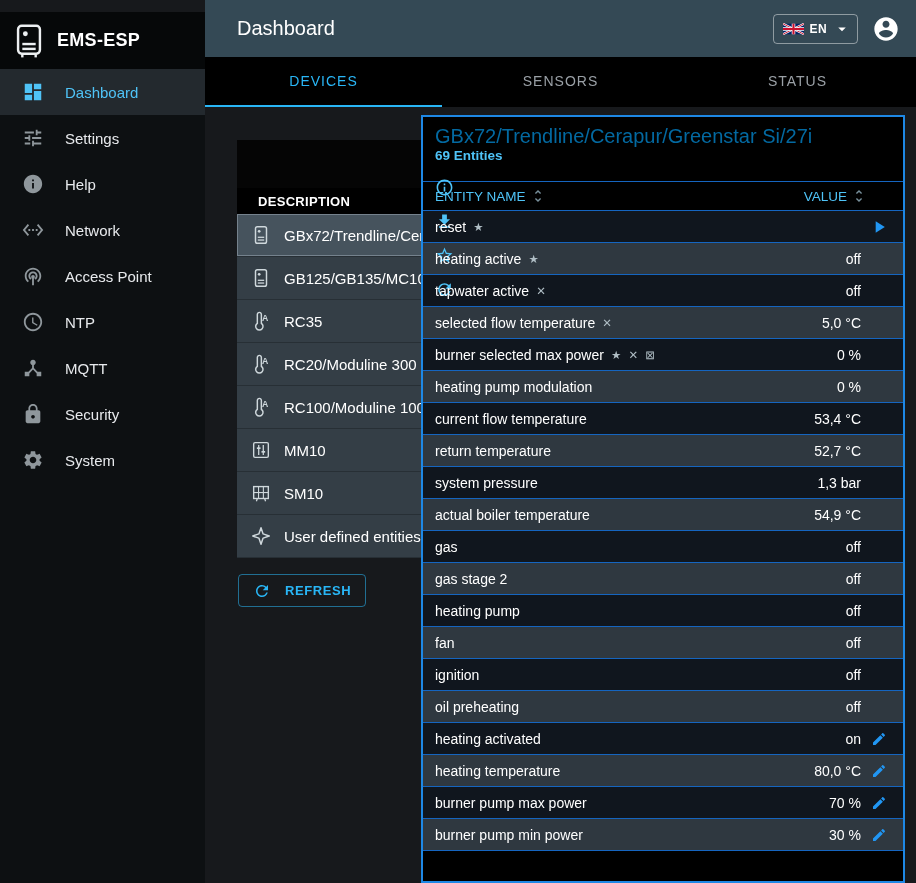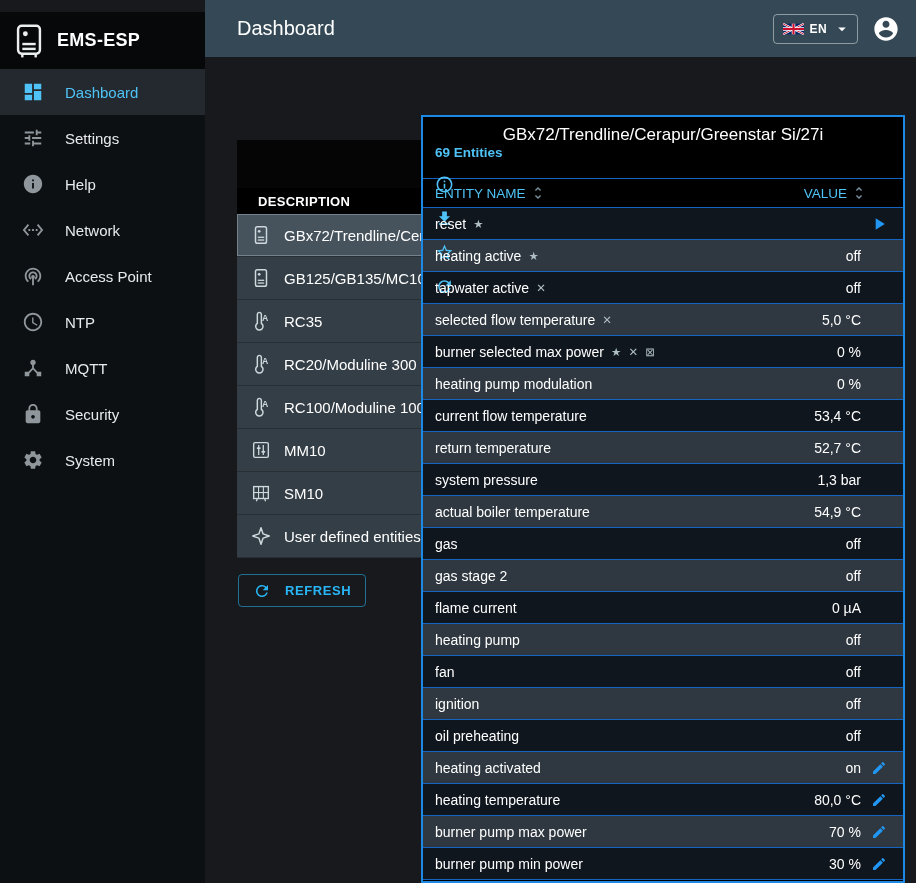--- a/index.html
+++ b/index.html
@@ -53,21 +53,21 @@
   .refresh-btn { margin:16px 0 0 1px; height:33px; display:inline-flex; align-items:center; gap:14px;
     padding:0 14px; border:1px solid rgba(41,182,246,.55); border-radius:4px; background:transparent;
     color:#29b6f6; font-size:13px; font-weight:700; letter-spacing:.6px; cursor:pointer;
     font-family:"Liberation Sans", sans-serif; }
   .refresh-btn svg { width:18px; height:18px; }
 
   
   .dialog { position:absolute; left:421px; top:115px; width:484px; height:768px; background:#000;
     border:2px solid #1e88e5; overflow:hidden; z-index:5; }
   .dialog-head { padding:8px 12px 0 12px; }
-  .dialog-title { color:#ffffff; font-size:17px; white-space:nowrap; overflow:hidden;text-align:center; }
+  .dialog-title { color:#0369a1; font-size:20px; white-space:nowrap; overflow:hidden; }
   .dialog-meta { display:flex; align-items:flex-start; gap:15px; height:28px;flex-direction:column; }
   .entities-count { color:#4fc3f7; font-size:13.5px; font-weight:700; }
   .meta-icon { width:19px; height:19px; color:#4fc3f7; cursor:pointer; flex:none; }
   .close-icon { margin-left:auto; width:20px; height:20px; color:#9e9e9e; cursor:pointer; }
 
   .entity-colheader { margin-top:5px; height:30px; display:flex; align-items:center;
     padding:0 10px 0 12px; border-top:1px solid #1565c0; border-bottom:1px solid #1565c0;
     color:#4fc3f7; font-size:13.5px; font-weight:500;gap:20px; }
   .sort-group { display:flex; align-items:center; gap:4px; cursor:pointer; }
   .sort-group.value-col { margin-left:auto; margin-right:26px; }
@@ -174,20 +174,31 @@
           <path d="M7 10l5 5 5-5z"></path>
         </svg>
     </div>
     <div class="account-btn">
       <svg viewBox="0 0 24 24" fill="currentColor">
           <path d="M12 2C6.48 2 2 6.48 2 12s4.48 10 10 10 10-4.48 10-10S17.52 2 12 2zm0 3c1.66 0 3 1.34 3 3s-1.34 3-3 3-3-1.34-3-3 1.34-3 3-3zm0 14.2c-2.5 0-4.71-1.28-6-3.22.03-1.99 4-3.08 6-3.08 1.99 0 5.97 1.09 6 3.08-1.29 1.94-3.5 3.22-6 3.22z"></path>
         </svg>
     </div>
   </div>
 
+  <div class="tabbar">
+    <div class="tab active">
+        <span>DEVICES</span>
+      </div>
+    <div class="tab">
+        <span>SENSORS</span>
+      </div>
+    <div class="tab">
+        <span>STATUS</span>
+      </div>
+  </div>
 
   <div class="main">
     <div class="device-panel">
       <div class="device-toolbar"></div>
       <div class="device-colheader">DESCRIPTION</div>
 
       <div class="device-row selected">
         <svg viewBox="0 0 24 24" fill="none" stroke="currentColor">
             <rect x="6" y="3" width="12" height="18" rx="2" stroke-width="1.6"></rect>
             <circle cx="10" cy="8" r="1.5" fill="currentColor" stroke="none"></circle>
@@ -372,26 +383,20 @@
         <span class="evalue">off</span>
         <span class="eaction"></span>
       </div>
       <div class="erow">
         <span class="ename">gas stage 2</span>
         <span class="eflags"></span>
         <span class="evalue">off</span>
         <span class="eaction"></span>
       </div>
       <div class="erow">
-        <span class="ename">flame current</span>
-        <span class="eflags"></span>
-        <span class="evalue">0 µA</span>
-        <span class="eaction"></span>
-      </div>
-      <div class="erow">
         <span class="ename">heating pump</span>
         <span class="eflags"></span>
         <span class="evalue">off</span>
         <span class="eaction"></span>
       </div>
       <div class="erow">
         <span class="ename">fan</span>
         <span class="eflags"></span>
         <span class="evalue">off</span>
         <span class="eaction"></span>

